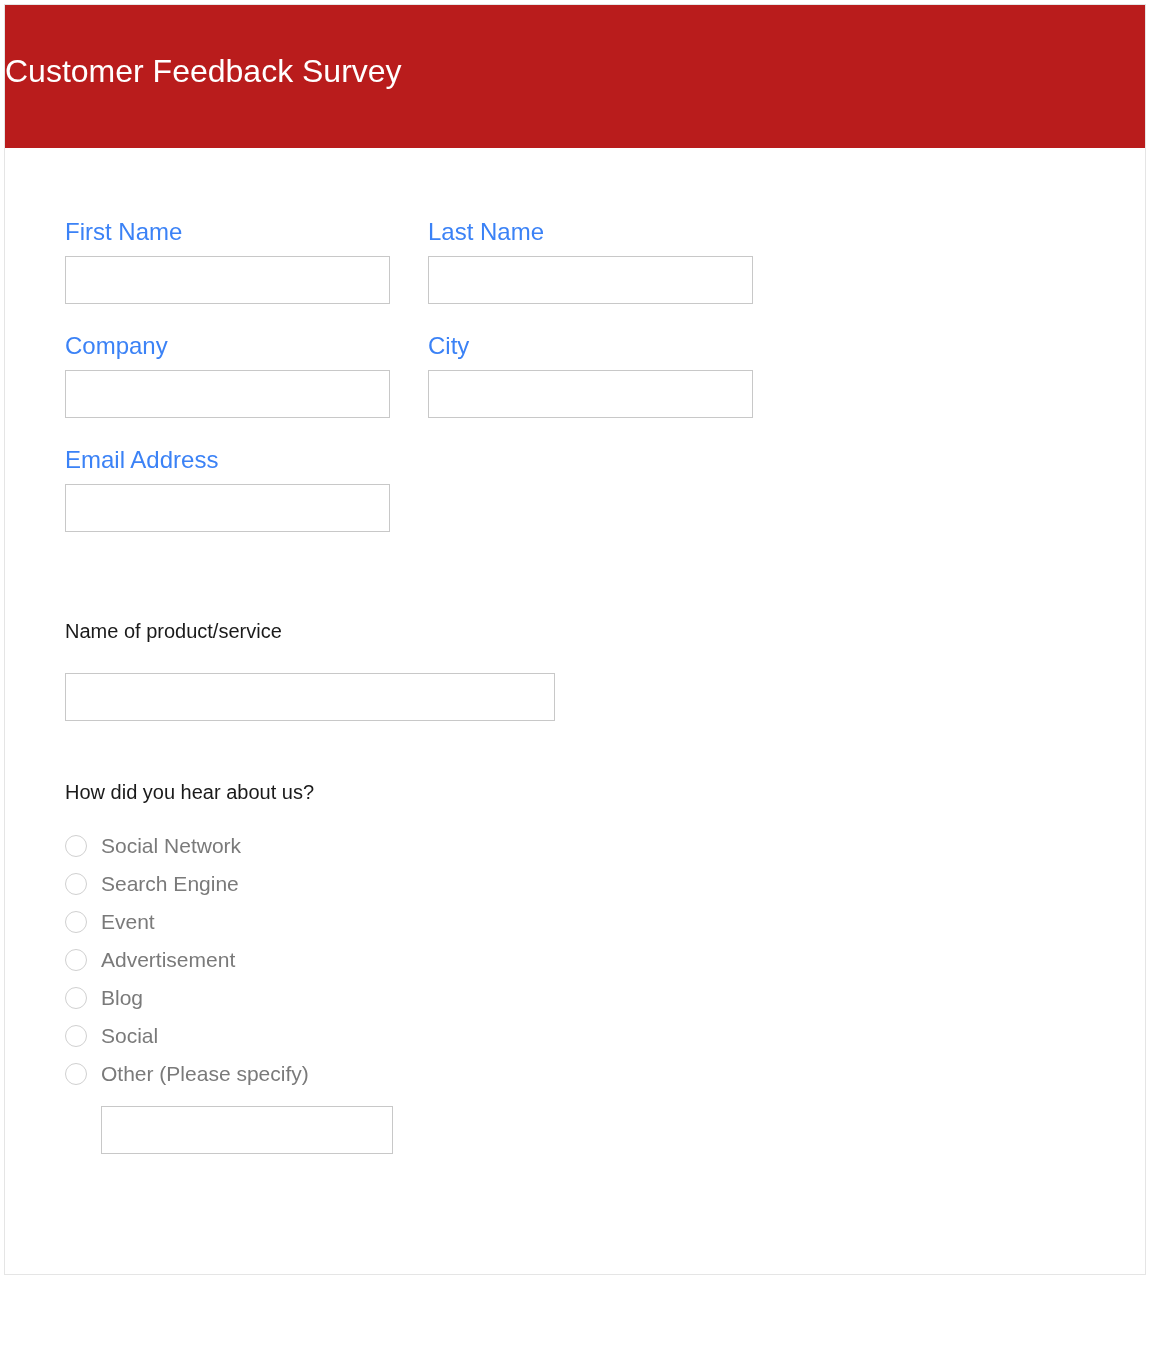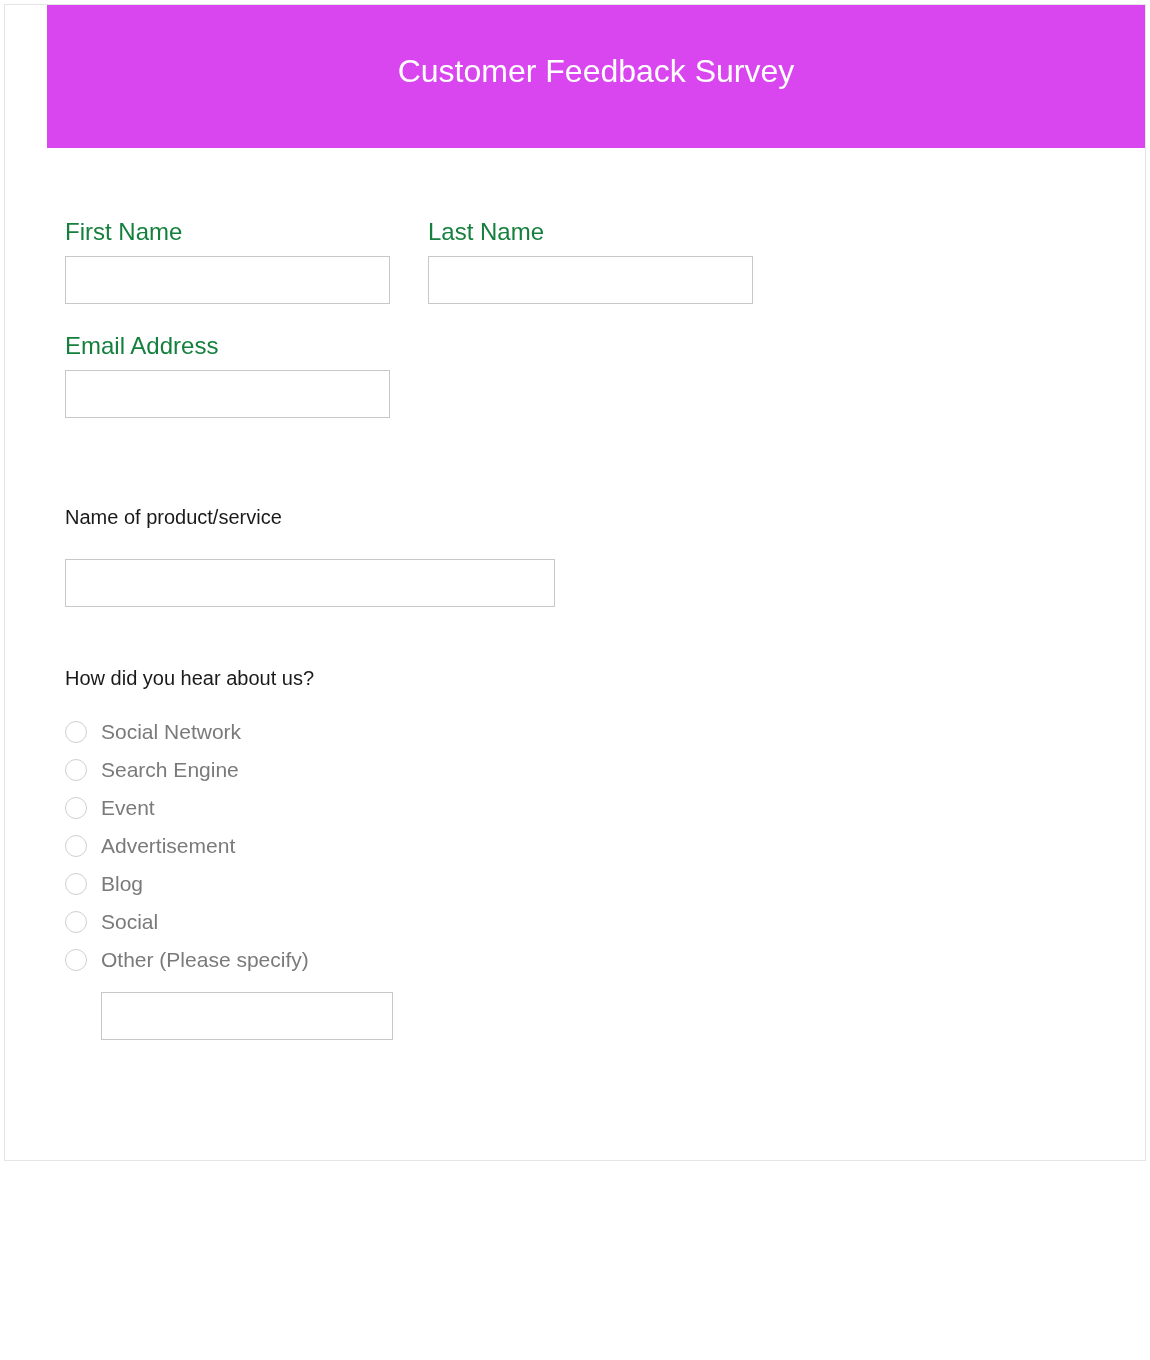--- a/index.html
+++ b/index.html
@@ -8,44 +8,42 @@
   background: #ffffff;
   width: 1150px;
   margin: 0 auto;
 }
 .page {
   background: #fff;
   border: 1px solid #e5e5e5;
   margin: 4px;
 }
 .header {
-  background: #d946ef;
+  background: #b91c1c;
   color: #fff;
-  text-align: center;
   padding: 48px 0 58px 0;
-  margin-left: 42px;
 }
 .header h1 {
   font-size: 32px;
   font-weight: 400;
 }
 .form-area {
   padding: 70px 60px 120px 60px;
 }
 .field-row {
   display: flex;
   gap: 38px;
   margin-bottom: 28px;
 }
 .field {
   width: 325px;
 }
 .field-label {
   font-size: 24px;
-  color: #15803d;
+  color: #3b82f6;
   margin-bottom: 10px;
   display: block;
 }
 .text-input {
   width: 100%;
   height: 48px;
   border: 1px solid #c8c8c8;
   background: #fff;
   font-size: 18px;
   padding: 0 12px;
@@ -113,20 +111,30 @@
       <div class="field">
         <label class="field-label">First Name</label>
         <input class="text-input" type="text" style="">
       </div>
       <div class="field">
         <label class="field-label">Last Name</label>
         <input class="text-input" type="text" style="">
       </div>
     </div>
 
+    <div class="field-row">
+      <div class="field">
+        <label class="field-label">Company</label>
+        <input class="text-input" type="text" style="">
+      </div>
+      <div class="field">
+        <label class="field-label">City</label>
+        <input class="text-input" type="text" style="">
+      </div>
+    </div>
 
 
     <div class="field-row">
       <div class="field">
         <label class="field-label">Email Address</label>
         <input class="text-input" type="text" style="">
       </div>
     </div>
 
     <div class="section-gap"></div>

